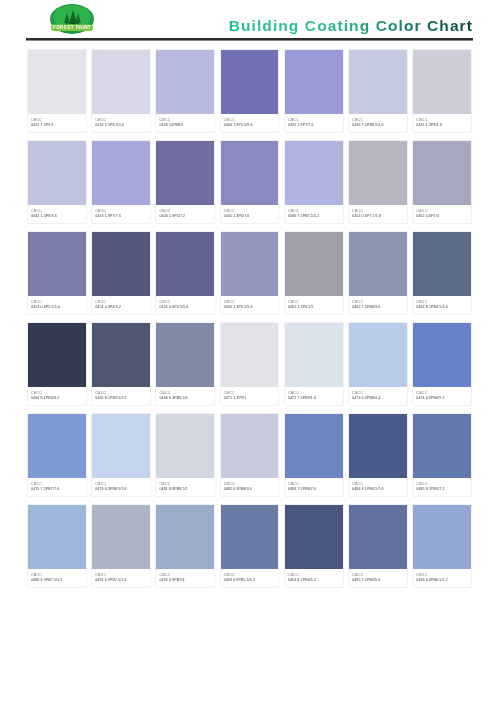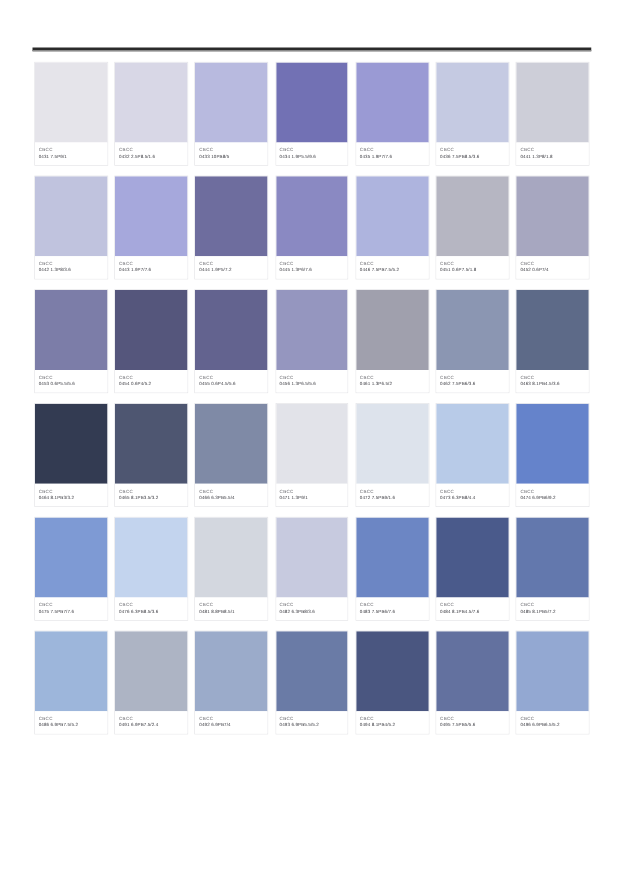--- a/index.html
+++ b/index.html
@@ -88,20 +88,39 @@
     letter-spacing:.1px;
     line-height:5.5px;
     white-space:nowrap;
   }
 </style>
 </head>
 <body>
 
 <div class="page">
 
+  <div class="header">
+
+    <div class="logo">
+      <svg width="64" height="33" viewBox="0 0 64 33">
+        <ellipse cx="32" cy="16" rx="22" ry="15" fill="#1f9b3f"></ellipse>
+        <ellipse cx="32" cy="14" rx="19" ry="12" fill="#2fb24c"></ellipse>
+        <path d="M24 20 L27 10 L30 20 Z" fill="#0f6b2a"></path>
+        <path d="M29 21 L33 7 L37 21 Z" fill="#0d5f25"></path>
+        <path d="M35 20 L38 10 L41 20 Z" fill="#0f6b2a"></path>
+        <rect x="26.2" y="19.5" width="1.4" height="3" fill="#0b4f1e"></rect>
+        <rect x="32.2" y="20" width="1.6" height="3" fill="#0b4f1e"></rect>
+        <rect x="37.3" y="19.5" width="1.4" height="3" fill="#0b4f1e"></rect>
+        <rect x="11" y="21.5" width="42" height="6.5" rx="3.2" fill="#7cc242"></rect>
+        <text x="32" y="26.4" text-anchor="middle" font-family="Liberation Sans, sans-serif" font-size="4.6" font-weight="bold" fill="#ffffff" letter-spacing="0.4">FOREST PAINT</text>
+      </svg>
+    </div>
+
+    <div class="title">Building Coating Color Chart</div>
+  </div>
 
   <div class="rule"></div>
 
   <div class="grid">
       <div class="row">
         <div class="card">
           <div class="chip" style="background: rgb(229, 228, 234);"></div>
           <div class="meta">
             <div class="brand">CBCC</div>
             <div class="code">0431 7.5P9/1</div>

